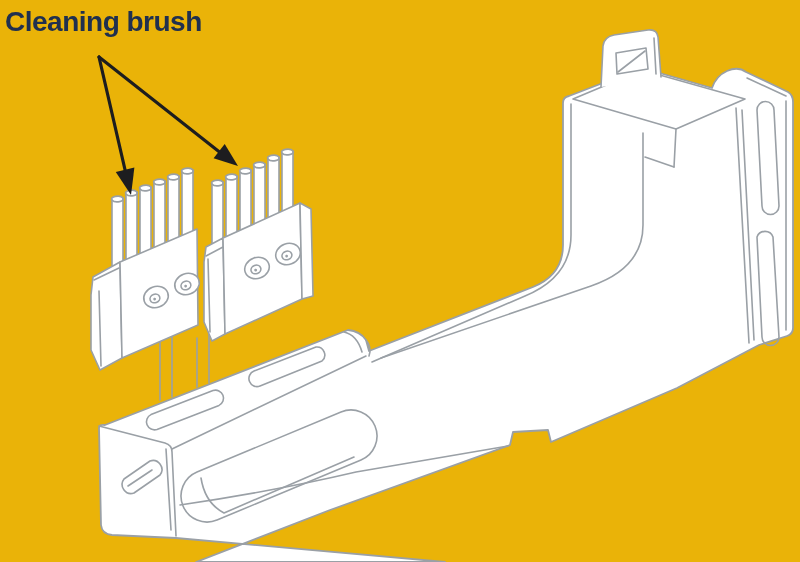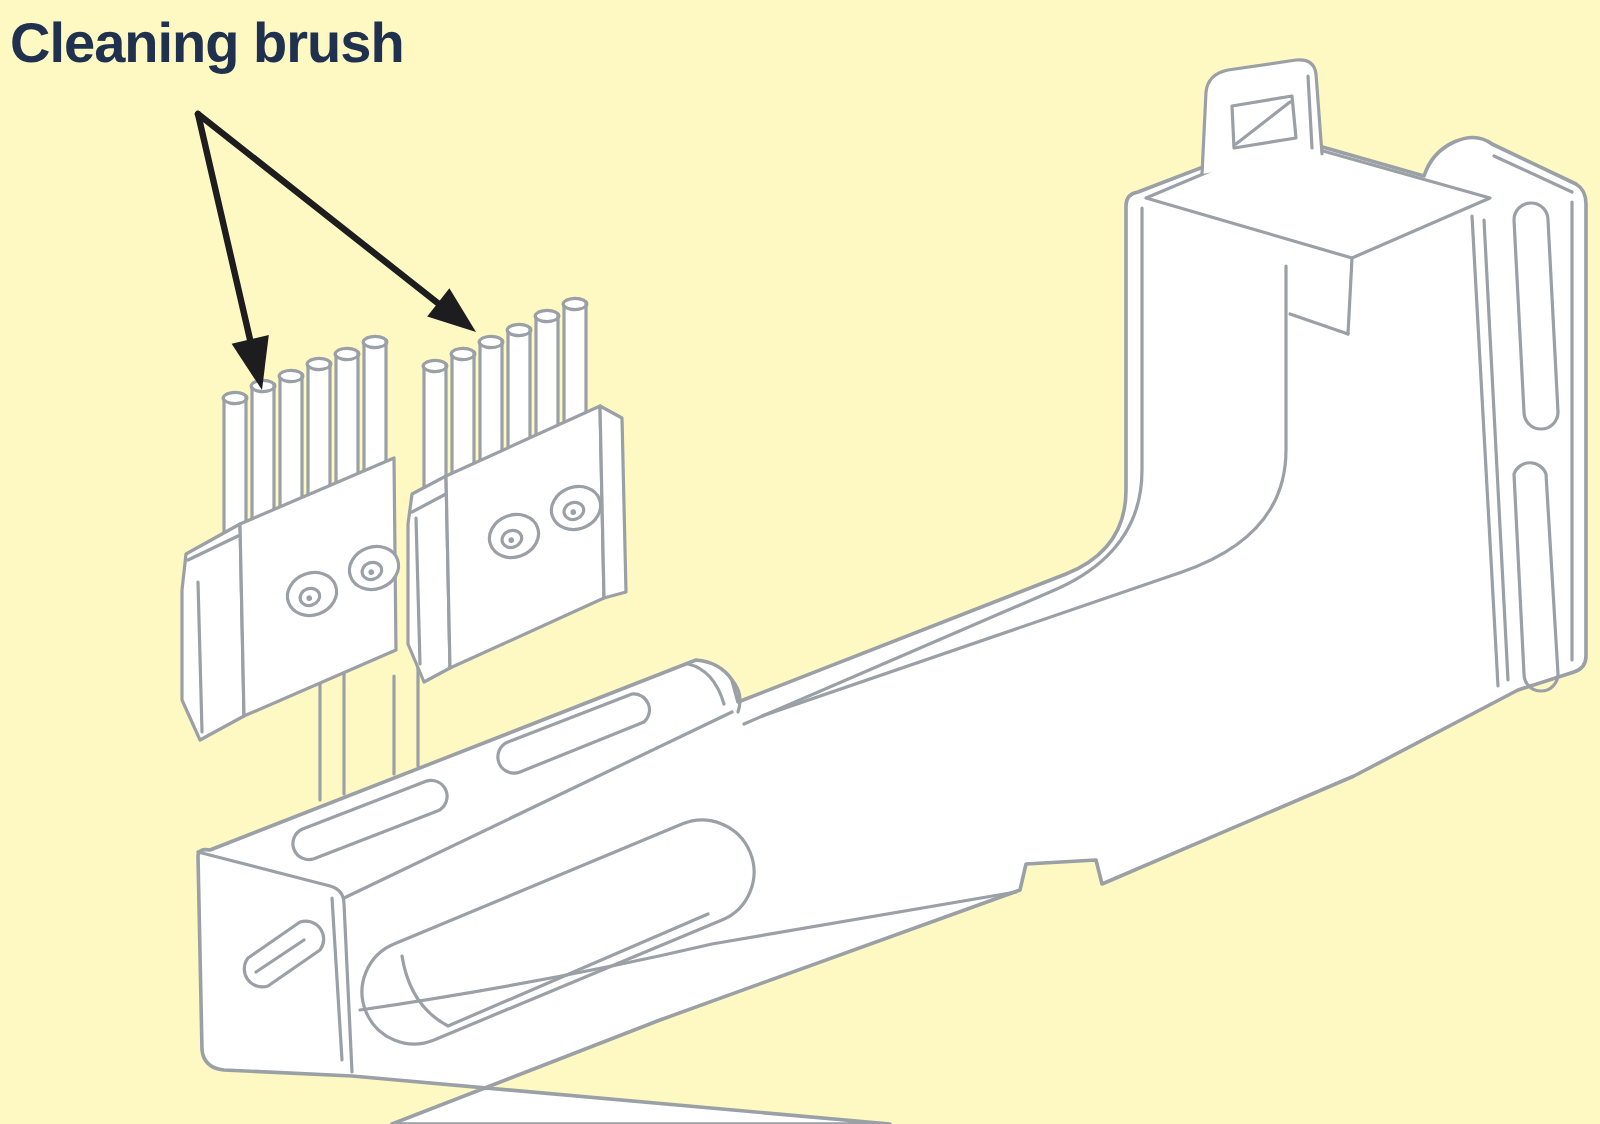--- a/index.html
+++ b/index.html
@@ -1,16 +1,16 @@
 <!DOCTYPE html>
 <html><head>
 <meta charset="utf-8">
 <style>
   html,body{margin:0;padding:0;background:#ffffff;}
-  .stage{position:relative;width:800px;height:562px;background:#fef9c3;overflow:hidden;
+  .stage{position:relative;width:800px;height:562px;background:#eab308;overflow:hidden;
          font-family:"Liberation Sans", sans-serif;}
   svg{display:block}
   .label-text{font-family:"Liberation Sans", sans-serif;font-size:28px;font-weight:bold;letter-spacing:-0.5px;}
 </style>
 </head>
 <body>
 
 <div class="stage">
 <svg width="800" height="562" viewBox="0 0 800 562">
 

